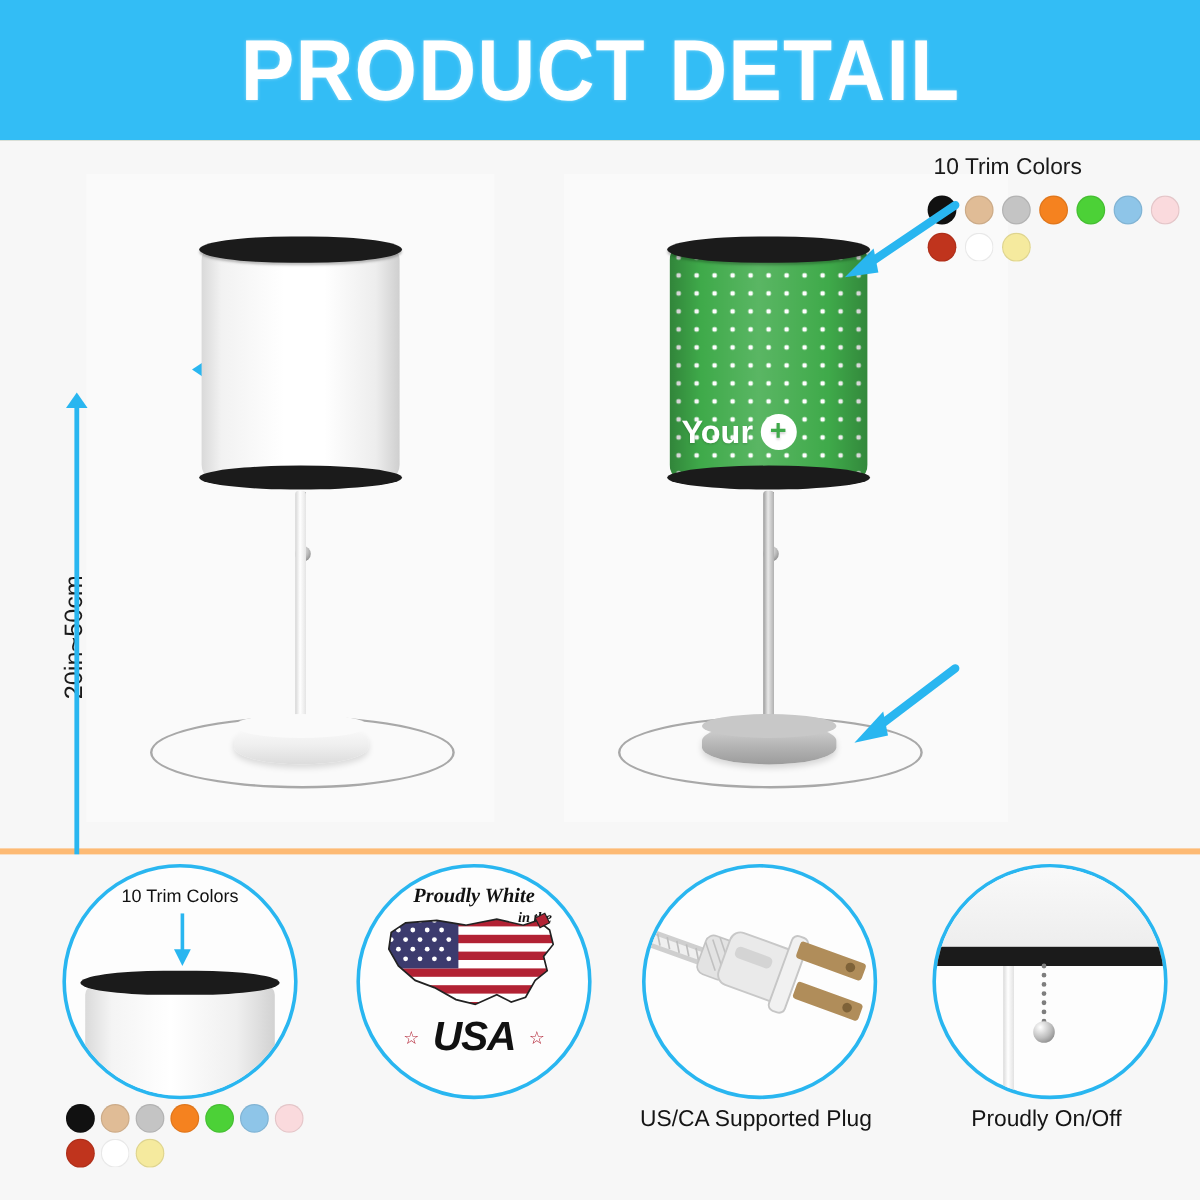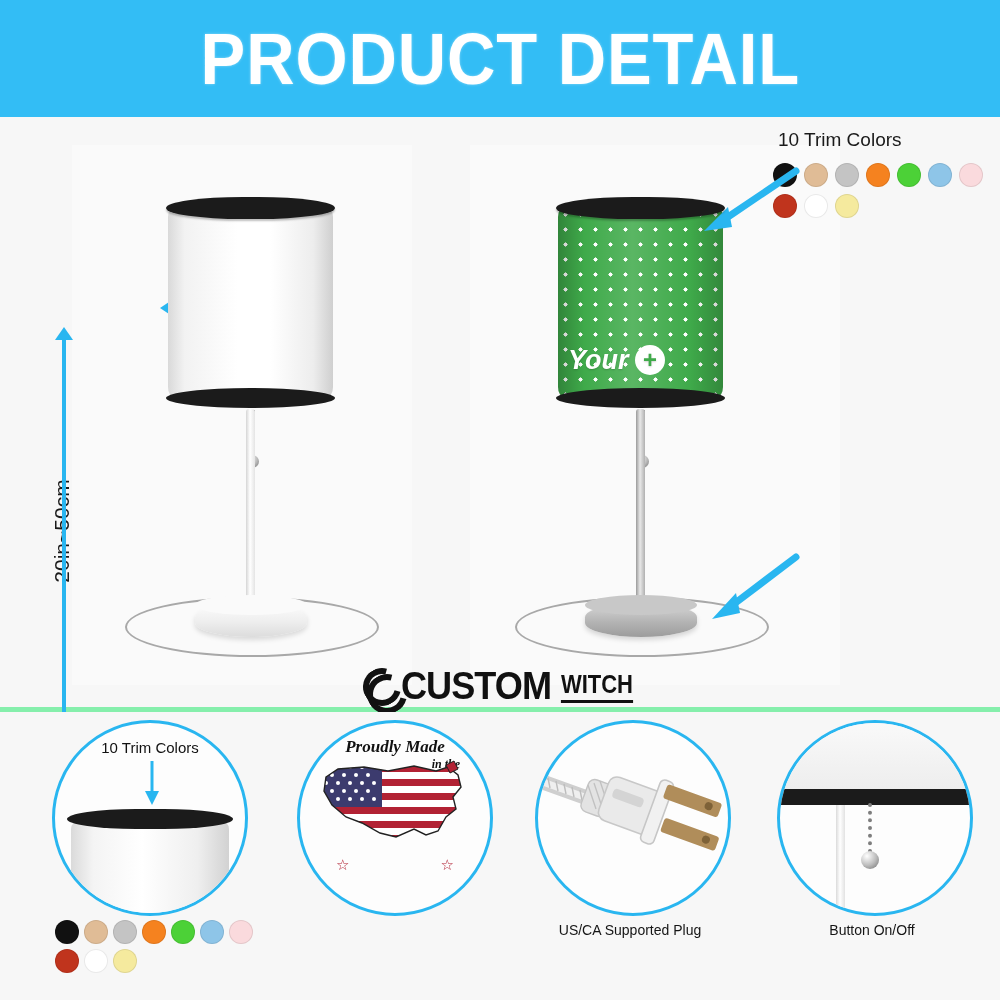--- a/index.html
+++ b/index.html
@@ -2,21 +2,21 @@
 <html><head>
 <meta charset="utf-8">
 <style>
   html,body{margin:0;padding:0;}
   body{
     width:1000px;height:1000px;
     background:#ffffff;
     font-family:"Liberation Sans","DejaVu Sans",sans-serif;
     overflow:hidden;position:relative;
   }
-  .stage{position:absolute;inset:0;background:#86efac;}
+  .stage{position:absolute;inset:0;background:#fdba74;}
 
   
   .header{
     position:absolute;left:0;top:0;width:1000px;height:117px;
     background:#33bdf5;display:flex;align-items:center;justify-content:center;
   }
   .header-title{
     color:#ffffff;font-size:72px;font-weight:bold;letter-spacing:1px;
     font-family:"Liberation Sans","DejaVu Sans",sans-serif;
     transform:scaleX(0.93);white-space:nowrap;
@@ -131,21 +131,21 @@
   }
 
   
   .features{position:absolute;left:0;top:712px;width:1000px;height:288px;background:#f7f7f7;}
   .feature{position:absolute;width:240px;}
   .circle{
     position:absolute;width:190px;height:190px;border-radius:50%;
     border:3px solid #29b6f0;background:#fdfdfd;overflow:hidden;
   }
   .feature-cap{
-    position:absolute;width:240px;text-align:center;font-size:14px;color:#151515;white-space:nowrap;
+    position:absolute;width:240px;text-align:center;font-size:19px;color:#151515;white-space:nowrap;
   }
 
   
   .trim-demo-shade{position:absolute;left:12px;top:86px;width:166px;height:110px;}
   .trim-demo-shade .tt{
     position:absolute;left:0;top:0;width:166px;height:20px;background:#1b1b1b;border-radius:50%/60%;z-index:2;
   }
   .trim-demo-shade .bb{
     position:absolute;left:4px;top:12px;width:158px;height:110px;
     background:linear-gradient(90deg,#dadada,#f4f4f4 14%,#ffffff 45%,#efefef 80%,#d2d2d2);
@@ -224,21 +224,21 @@
       </div>
       <div class="chain" style="left:92px;top:213px;height:48px;"></div>
       <div class="chain-ball" style="left:86px;top:258px;"></div>
       <div class="stem stem-white" style="left:86px;top:212px;height:218px;"></div>
       <div class="cord-loop" style="left:-35px;top:400px;"></div>
       <div class="base base-white" style="left:35px;top:406px;"></div>
       <div class="base-top base-top-white" style="left:35px;top:398px;"></div>
     </div>
 
     <div class="lamp" style="left:550px;top:80px;width:250px;height:450px;">
-      <div class="shade shade-green" style="left:8px;top:0;font-style:italic;">
+      <div class="shade shade-green" style="left:8px;top:0;">
         <div class="trim-top"></div>
         <div class="body">
           <div class="design-text">
             <div class="row1">
               <span>Your</span>
               <span class="plus-badge">+</span>
             </div>
           </div>
         </div>
         <div class="trim-bot"></div>
@@ -272,28 +272,20 @@
     </svg>
 
 
     <svg class="arrow-svg" style="left:700px;top:430px;" width="110" height="80" viewBox="0 0 110 80">
       <line x1="96" y1="10" x2="30" y2="60" stroke="#29b6f0" stroke-width="7" stroke-linecap="round"></line>
       <polygon points="12,72 36,46 40,66" fill="#29b6f0"></polygon>
     </svg>
 
   </div>
 
-  <div class="logo">
-    <span class="logo-c">
-      <span class="arc arc1"></span>
-      <span class="arc arc2"></span>
-    </span>
-    <span class="logo-main">CUSTOM</span>
-    <span class="logo-sub">WITCH</span>
-  </div>
 
   <div class="features">
 
     <div class="feature" style="left:27px;top:0;">
       <div class="circle" style="left:25px;top:8px;">
         <div class="trim-note">10 Trim Colors</div>
         <svg class="trim-arrow" width="18" height="46" viewBox="0 0 18 46">
           <line x1="9" y1="0" x2="9" y2="32" stroke="#29b6f0" stroke-width="3"></line>
           <polygon points="9,44 2,30 16,30" fill="#29b6f0"></polygon>
         </svg>
@@ -313,21 +305,21 @@
           <div class="swatch" style="background: rgb(192, 52, 29);"></div>
           <div class="swatch" style="background: rgb(255, 255, 255);"></div>
           <div class="swatch" style="background: rgb(245, 234, 158);"></div>
         </div>
       <div class="feature-cap" style="top:262px;"></div>
     </div>
 
     <div class="feature" style="left:272px;top:0;">
       <div class="circle" style="left:25px;top:8px;">
         <div class="usa-wrap">
-          <div class="usa-top">Proudly Made</div>
+          <div class="usa-top">Proudly White</div>
           <div class="usa-in">in the</div>
 
           <svg style="position:absolute;left:18px;top:34px;" width="154" height="92" viewBox="0 0 154 92">
             <defs>
               <clipPath id="usmap">
                 <path d="M8,20 L20,12 L46,10 L70,14 L96,9 L118,14 L130,10 L140,18
                          L143,30 L135,40 L138,52 L128,60 L120,74 L108,78 L96,72
                          L78,80 L62,76 L44,66 L28,60 L14,48 L6,34 Z"></path>
               </clipPath>
             </defs>
@@ -366,20 +358,21 @@
                   <circle cx="56" cy="42" r="2"></circle>
               </g>
             </g>
             <path d="M8,20 L20,12 L46,10 L70,14 L96,9 L118,14 L130,10 L140,18
                      L143,30 L135,40 L138,52 L128,60 L120,74 L108,78 L96,72
                      L78,80 L62,76 L44,66 L28,60 L14,48 L6,34 Z" fill="none" stroke="#222" stroke-width="1.4"></path>
             <path d="M128,8 L136,4 L140,12 L132,16 Z" fill="#b22234" stroke="#222" stroke-width="1"></path>
           </svg>
 
           <div class="usa-star" style="left:36px;">☆</div>
+          <div class="usa-big">USA</div>
           <div class="usa-star" style="right:36px;">☆</div>
         </div>
       </div>
       <div class="feature-cap" style="top:262px;"></div>
     </div>
 
     <div class="feature" style="left:510px;top:0;">
       <div class="circle" style="left:25px;top:8px;">
         <svg class="plug-wrap" viewBox="0 0 190 190">
           <g>
@@ -416,17 +409,17 @@
     </div>
 
     <div class="feature" style="left:752px;top:0;">
       <div class="circle" style="left:25px;top:8px;">
         <div class="btn-shade"></div>
         <div class="btn-trim"></div>
         <div class="btn-stem"></div>
         <div class="btn-chain"></div>
         <div class="btn-ball"></div>
       </div>
-      <div class="feature-cap" style="top:210px;">Button On/Off</div>
+      <div class="feature-cap" style="top:210px;">Proudly On/Off</div>
     </div>
 
   </div>
 </div>
 
 </body></html>

